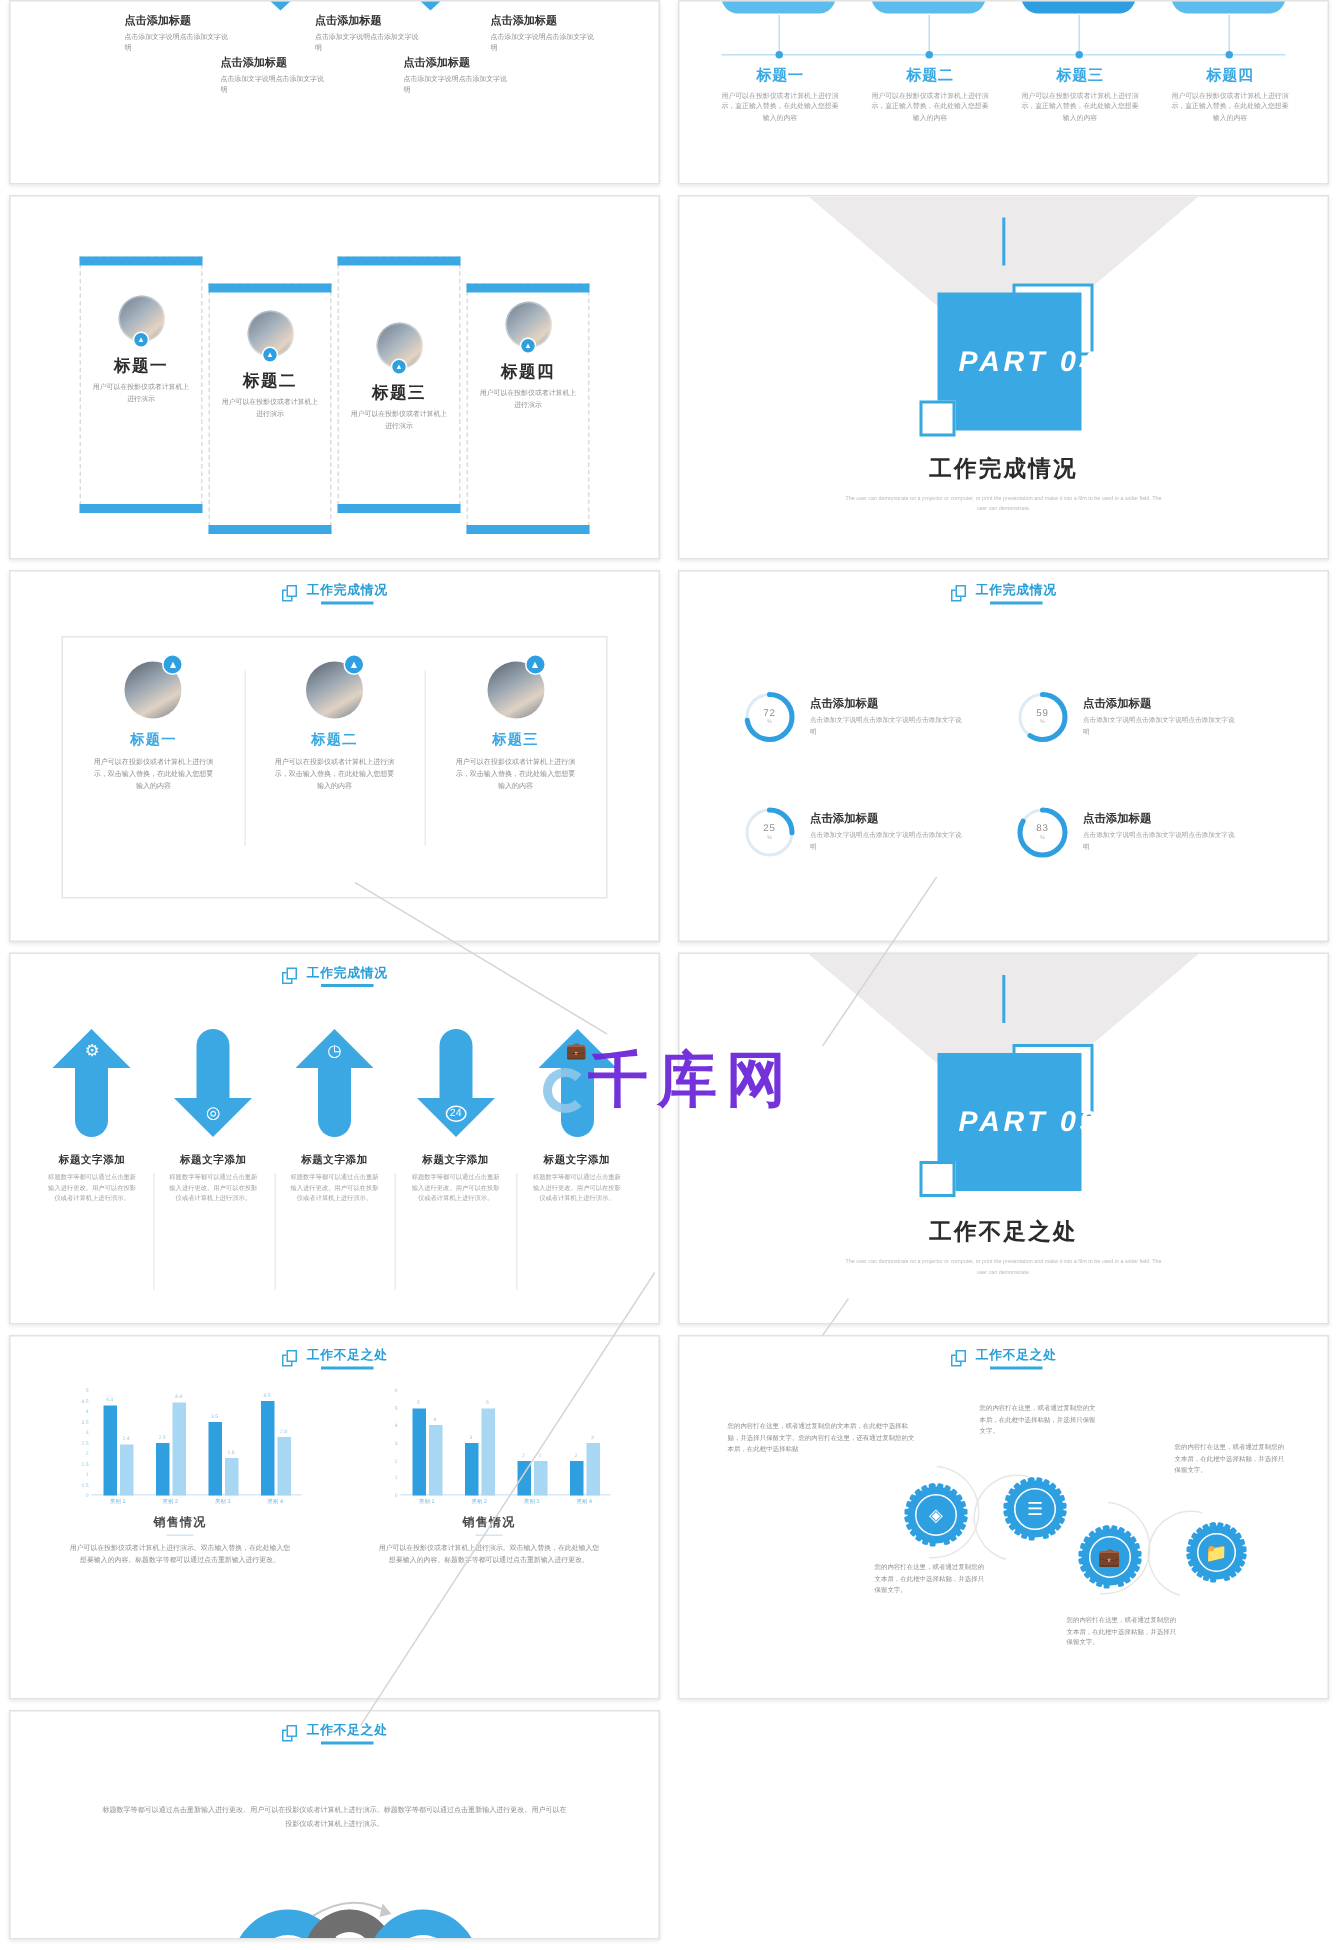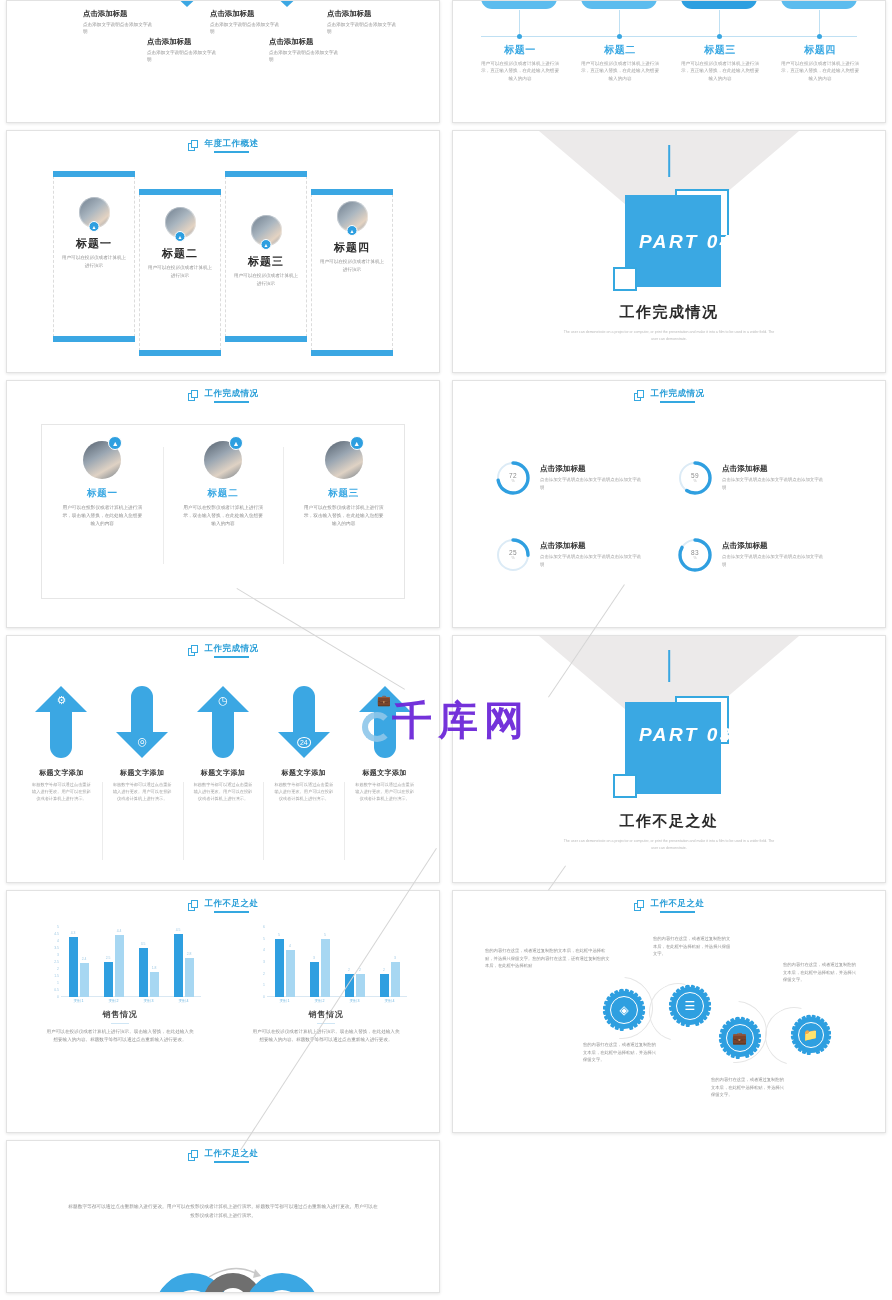--- a/index.html
+++ b/index.html
@@ -237,27 +237,20 @@
         <div class="tcol" style="left:319px;">
           <h4>标题四</h4>
           <p>用户可以在投影仪或者计算机上进行演示，直正输入替换，在此处输入您想要输入的内容</p>
         </div>
       </div>
     </div>
   </div>
 
   <div class="cell">
     <div class="slide">
-      <div class="shead">
-        <span class="sq">
-            <i class="a"></i>
-            <i class="b"></i>
-          </span>
-        <span class="ht">年度工作概述</span>
-      </div>
       <div class="cards">
         <div class="card up">
           <div class="box"></div>
             <div class="bar t"></div>
             <div class="bar b"></div>
           <div class="inner">
             <div class="ava" style="margin-top:26px">
               <span class="bdg">▲</span>
             </div>
             <h4>标题一</h4>
@@ -496,21 +489,21 @@
   </div>
 
   <div class="cell">
     <div class="slide">
       <div class="part">
         <div class="funnel"></div>
         <div class="stem"></div>
         <div class="sq-out" style="left:222px;top:60px;width:54px;height:48px;"></div>
         <div class="sq-main" style="left:172px;top:66px;width:96px;height:92px;"></div>
         <div class="sq-out" style="left:160px;top:138px;width:24px;height:24px;"></div>
-        <div class="pnum" style="left:186px;top:88px;">PART 03</div>
+        <div class="pnum" style="left:186px;top:102px;">PART 03</div>
         <h2 style="top:176px;">工作不足之处</h2>
         <div class="sub" style="top:202px;">The user can demonstrate on a projector or computer, or print the presentation and make it into a film to be used in a wider field. The user can demonstrate.</div>
       </div>
     </div>
   </div>
 
   <div class="cell">
     <div class="slide">
       <div class="shead">
         <span class="sq">

